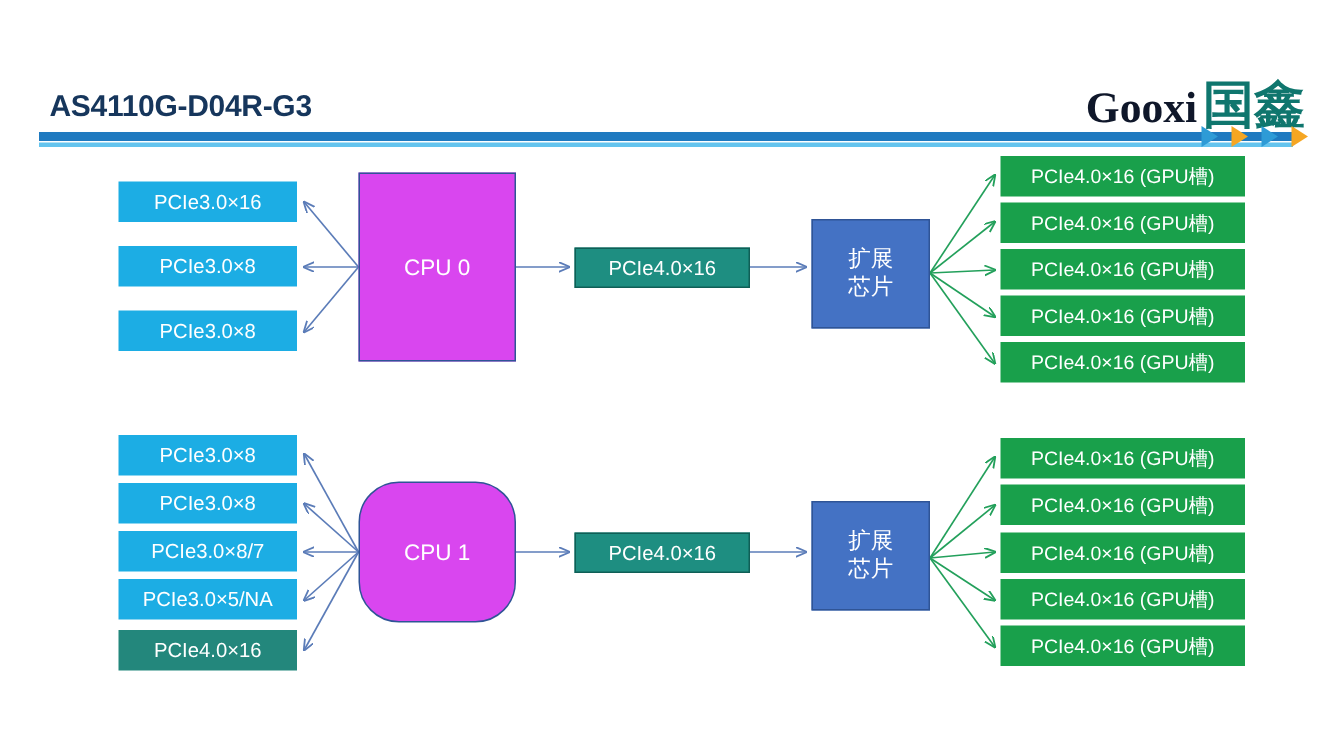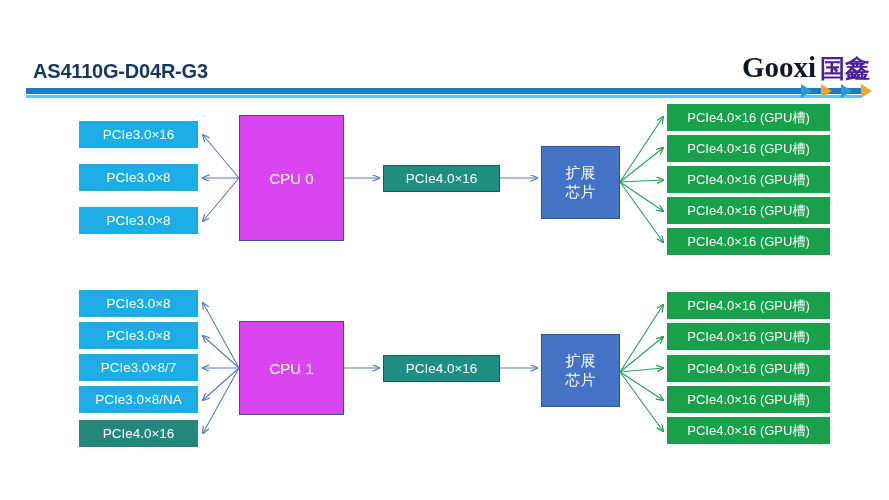--- a/index.html
+++ b/index.html
@@ -60,23 +60,23 @@
   }
   #logo-word {
     font-family: "Liberation Serif", "DejaVu Serif", serif;
     font-size: 29px;
     font-weight: bold;
     color: #0f172a;
     letter-spacing: 0px;
     white-space: nowrap;
   }
   #logo-cn {
-    font-size: 25px;
+    font-size: 34px;
     font-weight: bold;
-    color: #4c1d95;
+    color: #0f766e;
     margin-left: 4px;
   }
   #logo-tris {
     position: absolute;
     right: 16px;
     top: 40px;
     display: flex;
     gap: 9px;
   }
   .tri {
@@ -233,24 +233,24 @@
 
   <div class="node slot-green" style="left:667px; top:104px; width:163px;">PCIe4.0×16 (GPU槽)</div>
   <div class="node slot-green" style="left:667px; top:135px; width:163px;">PCIe4.0×16 (GPU槽)</div>
   <div class="node slot-green" style="left:667px; top:166px; width:163px;">PCIe4.0×16 (GPU槽)</div>
   <div class="node slot-green" style="left:667px; top:197px; width:163px;">PCIe4.0×16 (GPU槽)</div>
   <div class="node slot-green" style="left:667px; top:228px; width:163px;">PCIe4.0×16 (GPU槽)</div>
 
   <div class="node slot-blue" style="left:79px; top:290px; width:119px;">PCIe3.0×8</div>
   <div class="node slot-blue" style="left:79px; top:322px; width:119px;">PCIe3.0×8</div>
   <div class="node slot-blue" style="left:79px; top:354px; width:119px;">PCIe3.0×8/7</div>
-  <div class="node slot-blue" style="left:79px; top:386px; width:119px;">PCIe3.0×8/NA</div>
+  <div class="node slot-blue" style="left:79px; top:386px; width:119px;">PCIe3.0×5/NA</div>
   <div class="node slot-teal" style="left:79px; top:420px; width:119px;">PCIe4.0×16</div>
 
-  <div class="node cpu-box" style="left:239px; top:321px; width:105px; height:94px;">CPU 1</div>
+  <div class="node cpu-box" style="left:239px; top:321px; width:105px; height:94px;border-radius:27px;">CPU 1</div>
 
   <div class="node link-teal" style="left:383px; top:355px; width:117px;">PCIe4.0×16</div>
 
   <div class="node chip-box" style="left:541px; top:334px; width:79px; height:73px;">
     <span>扩展</span>
     <span>芯片</span>
   </div>
 
   <div class="node slot-green" style="left:667px; top:292px; width:163px;">PCIe4.0×16 (GPU槽)</div>
   <div class="node slot-green" style="left:667px; top:323px; width:163px;">PCIe4.0×16 (GPU槽)</div>

